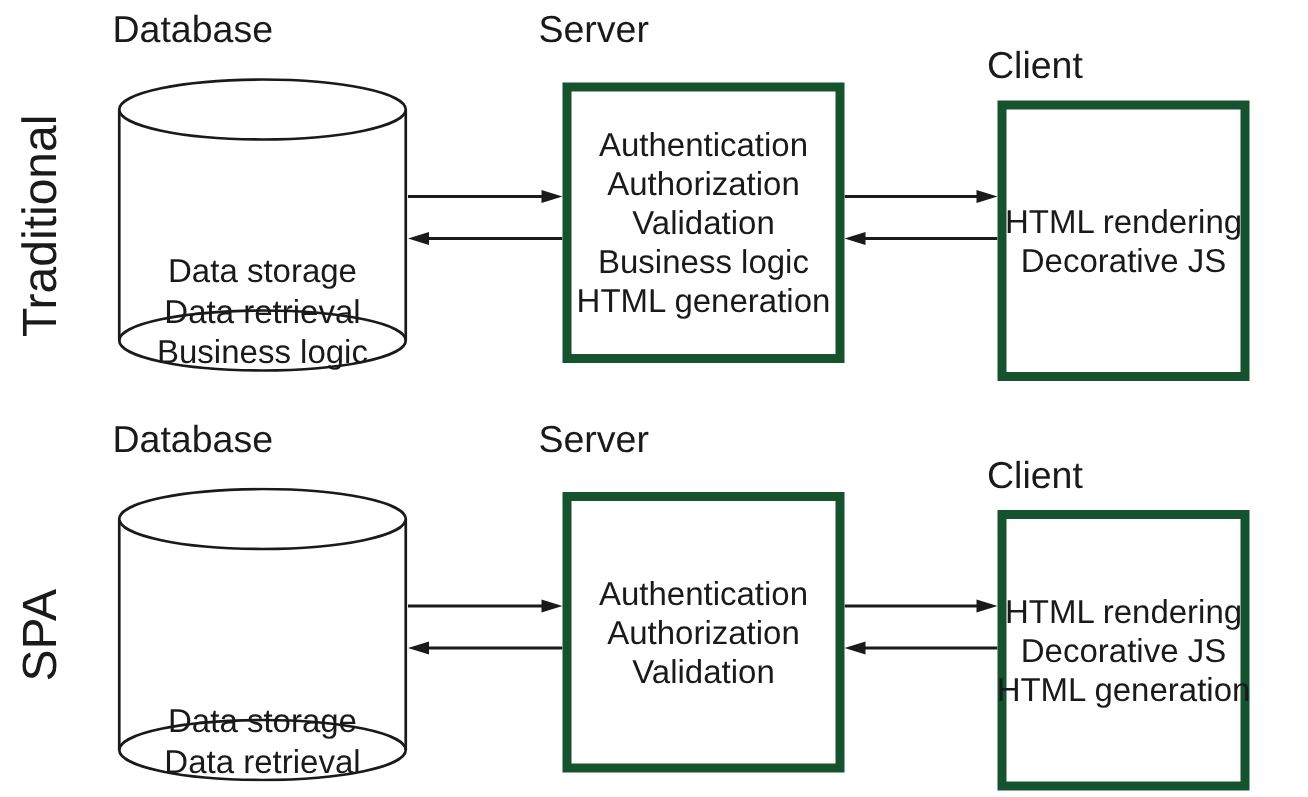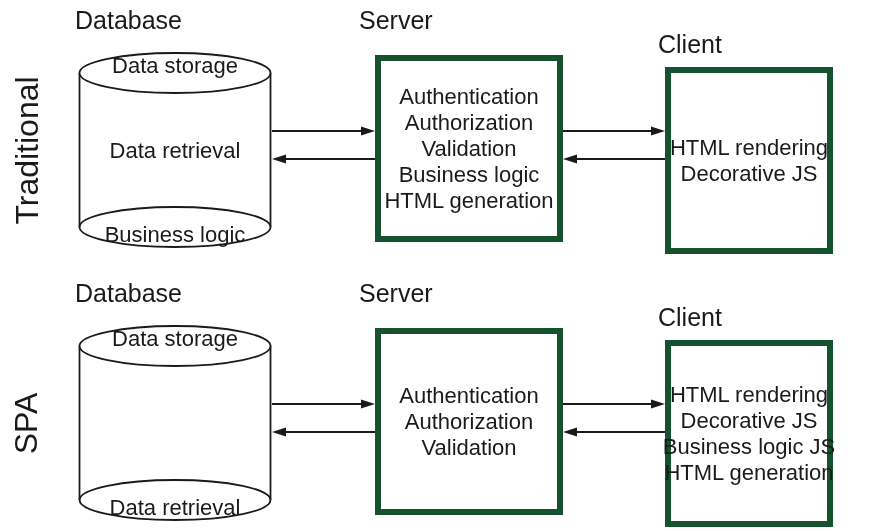--- a/index.html
+++ b/index.html
@@ -40,21 +40,21 @@
     white-space: nowrap;
     font-size: 32px;
   }
 
   .cyl { position: absolute; left: 78px; top: 52px; }
   .cyl-text {
     position: absolute;
     left: 78px; top: 52px;
     width: 194px; height: 196px;
     display: flex; flex-direction: column;
-    align-items: center; justify-content: space-between;
+    align-items: center; justify-content: flex-end;
     text-align: center;
     font-size: 22px; line-height: 27px;
     white-space: nowrap;
   }
 
   .box {
     position: absolute;
     top: 55px; height: 187px;
     box-sizing: border-box;
     border: 6px solid #14532d;
@@ -163,21 +163,20 @@
 
     <div class="box box-server">
       <div>Authentication</div>
       <div>Authorization</div>
       <div>Validation</div>
     </div>
 
     <div class="box box-client">
       <div>HTML rendering</div>
       <div>Decorative JS</div>
-      <div>Business logic JS</div>
       <div>HTML generation</div>
     </div>
 
     <svg class="connector conn-db-server" width="103" height="55" viewBox="0 0 103 55">
       <g>
         <line x1="0" y1="13" x2="90" y2="13"></line>
         <polygon points="103,13 89,8.6 89,17.4"></polygon>
       </g>
       <g>
         <line x1="103" y1="41" x2="13" y2="41"></line>

